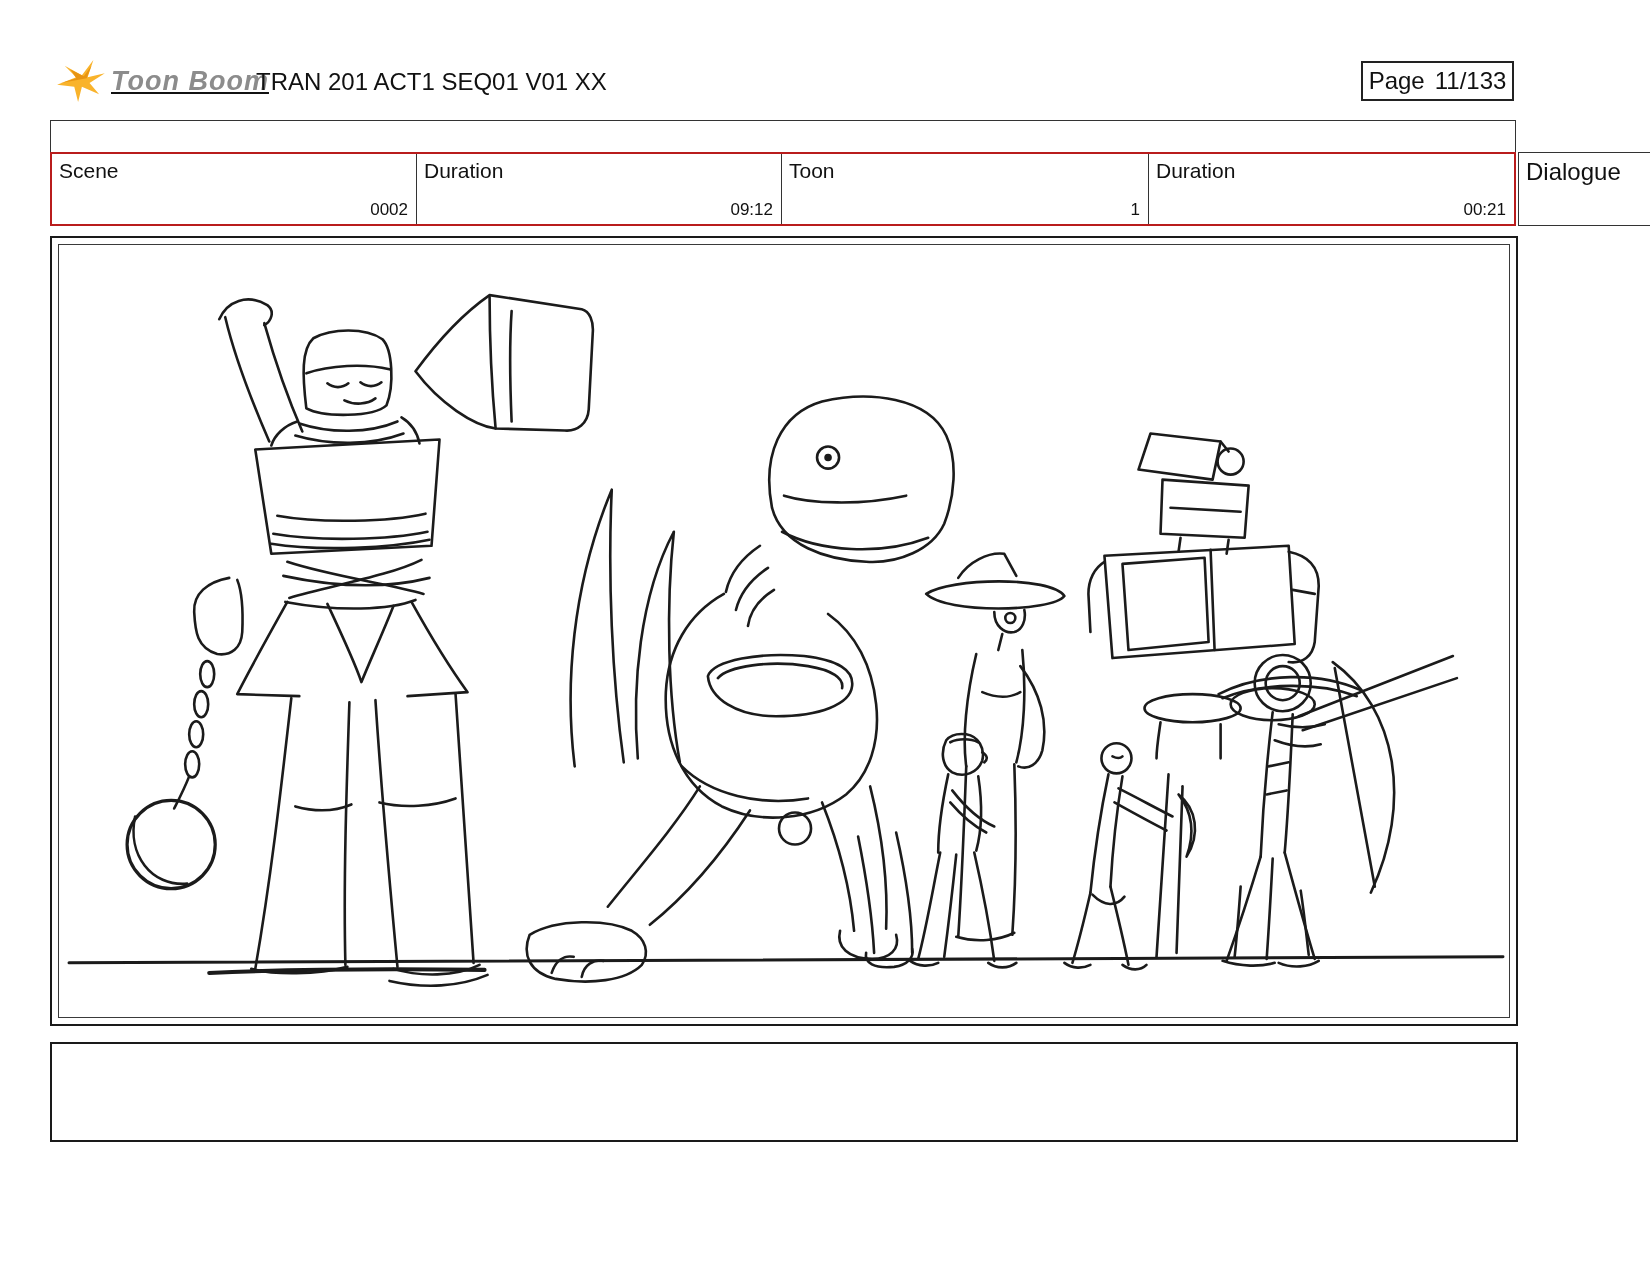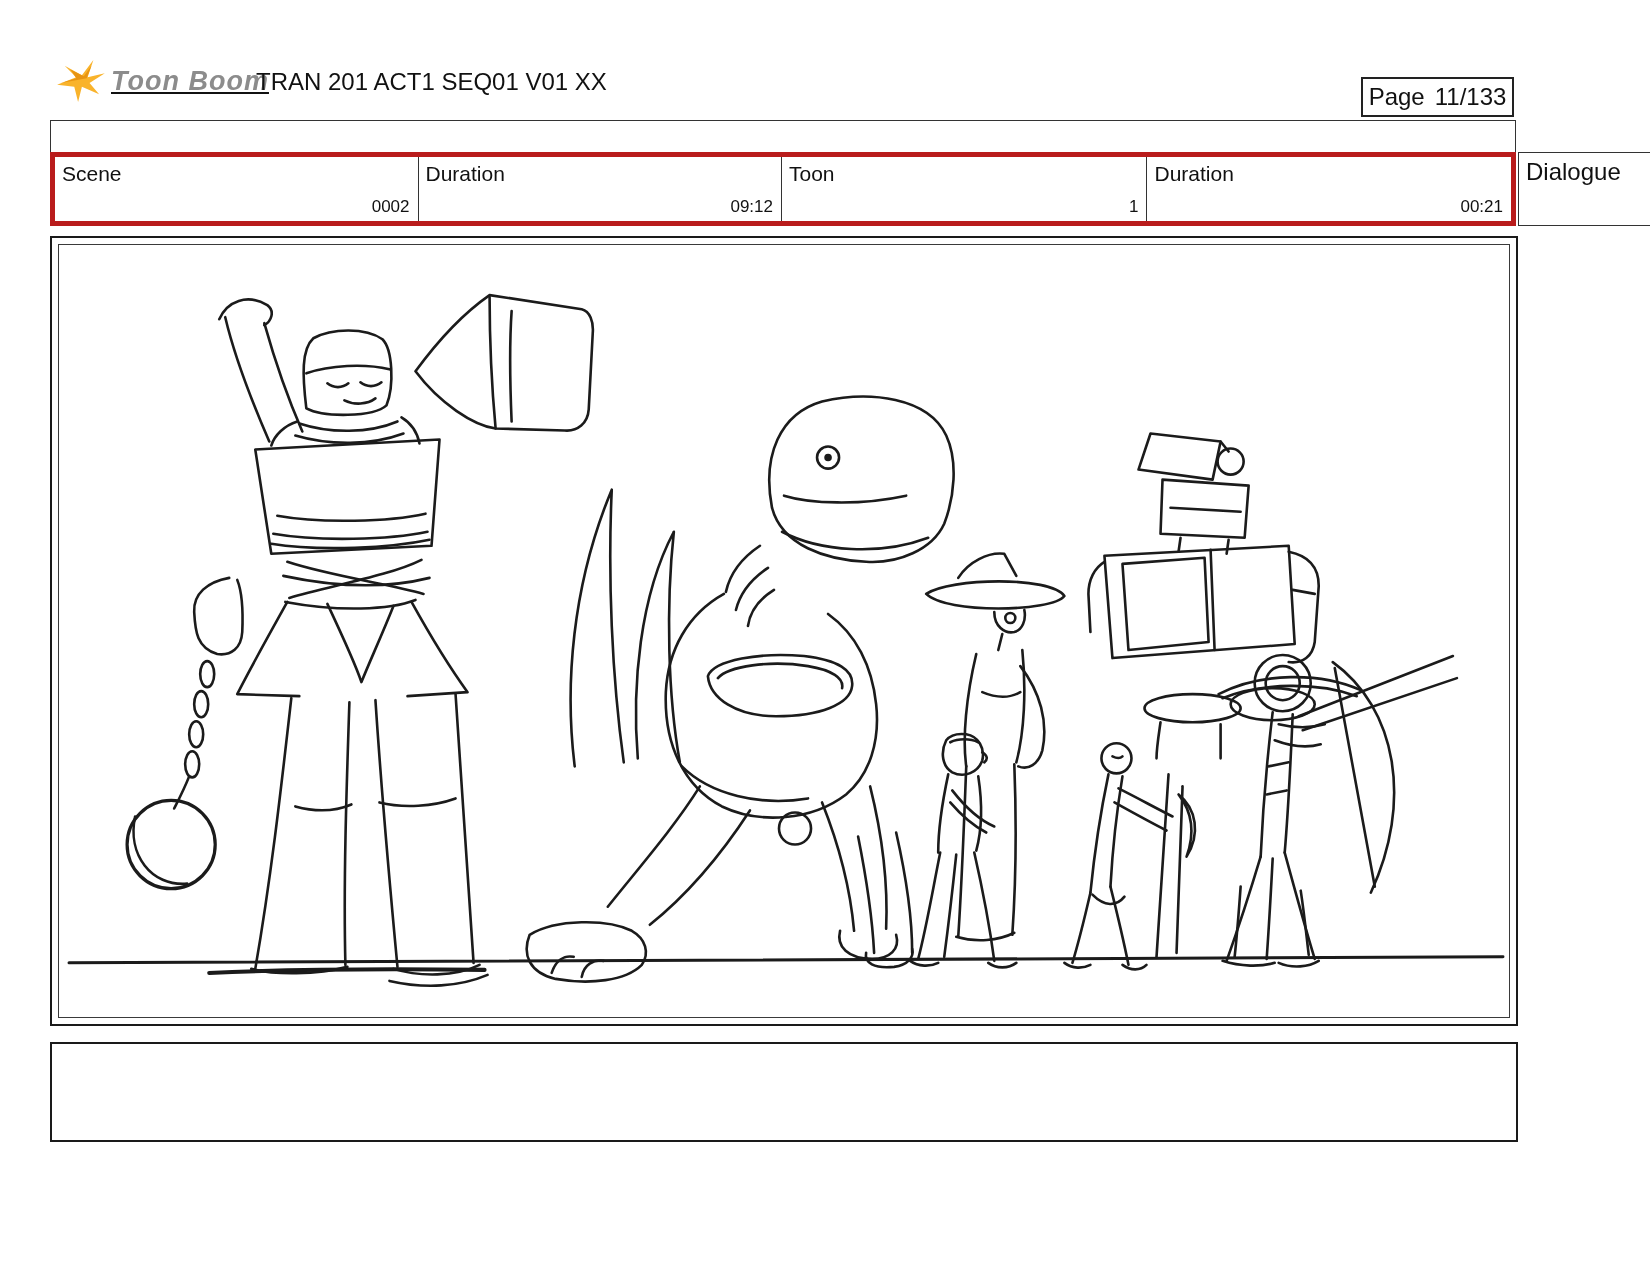--- a/index.html
+++ b/index.html
@@ -5,25 +5,25 @@
   html,body{margin:0;padding:0;background:#ffffff;}
   body{width:1650px;height:1275px;overflow:hidden;font-family:"Liberation Sans",sans-serif;color:#111;}
   .page{position:relative;width:1650px;height:1275px;background:#fff;}
 
   
   .logo-wrap{position:absolute;left:55px;top:60px;display:flex;align-items:center;text-decoration:underline;}
   .burst{width:50px;height:42px;margin-right:6px;}
   .logo-text{font-size:27px;font-weight:bold;font-style:italic;color:#8c8c8c;letter-spacing:1px;}
   .doc-title{position:absolute;left:256px;top:68px;font-size:24px;color:#111;}
   .page-box{position:absolute;left:1361px;top:61px;width:153px;height:40px;border:2px solid #222;
-            display:flex;align-items:center;justify-content:center;gap:10px;font-size:24px;box-sizing:border-box;margin-top:16px;}
+            display:flex;align-items:center;justify-content:center;gap:10px;font-size:24px;box-sizing:border-box;}
 
   
   .spacer-row{position:absolute;left:50px;top:120px;width:1466px;height:33px;border:1px solid #333;box-sizing:border-box;background:#fff;}
-  .info-row{position:absolute;left:50px;top:152px;width:1466px;height:74px;border:5px solid #b91c1c;box-sizing:border-box;display:flex;background:#fff;}
+  .info-row{position:absolute;left:50px;top:152px;width:1466px;height:74px;border:2px solid #b91c1c;box-sizing:border-box;display:flex;background:#fff;}
   .cell{position:relative;height:100%;box-sizing:border-box;border-right:1px solid #333;}
   .cell:last-child{border-right:none;}
   .cell .lbl{position:absolute;left:7px;top:5px;font-size:21px;}
   .cell .val{position:absolute;right:8px;bottom:4px;font-size:17px;}
   .cell-dialogue{position:absolute;left:1518px;top:152px;width:220px;height:74px;border:1px solid #333;box-sizing:border-box;background:#fff;}
 
   
   .panel-outer{position:absolute;left:50px;top:236px;width:1468px;height:790px;border:2px solid #1a1a1a;box-sizing:border-box;background:#fff;}
   .panel-inner{position:absolute;left:6px;top:6px;right:6px;bottom:6px;border:1px solid #3a3a3a;overflow:hidden;}
   .panel-inner svg{display:block;width:100%;height:100%;}

